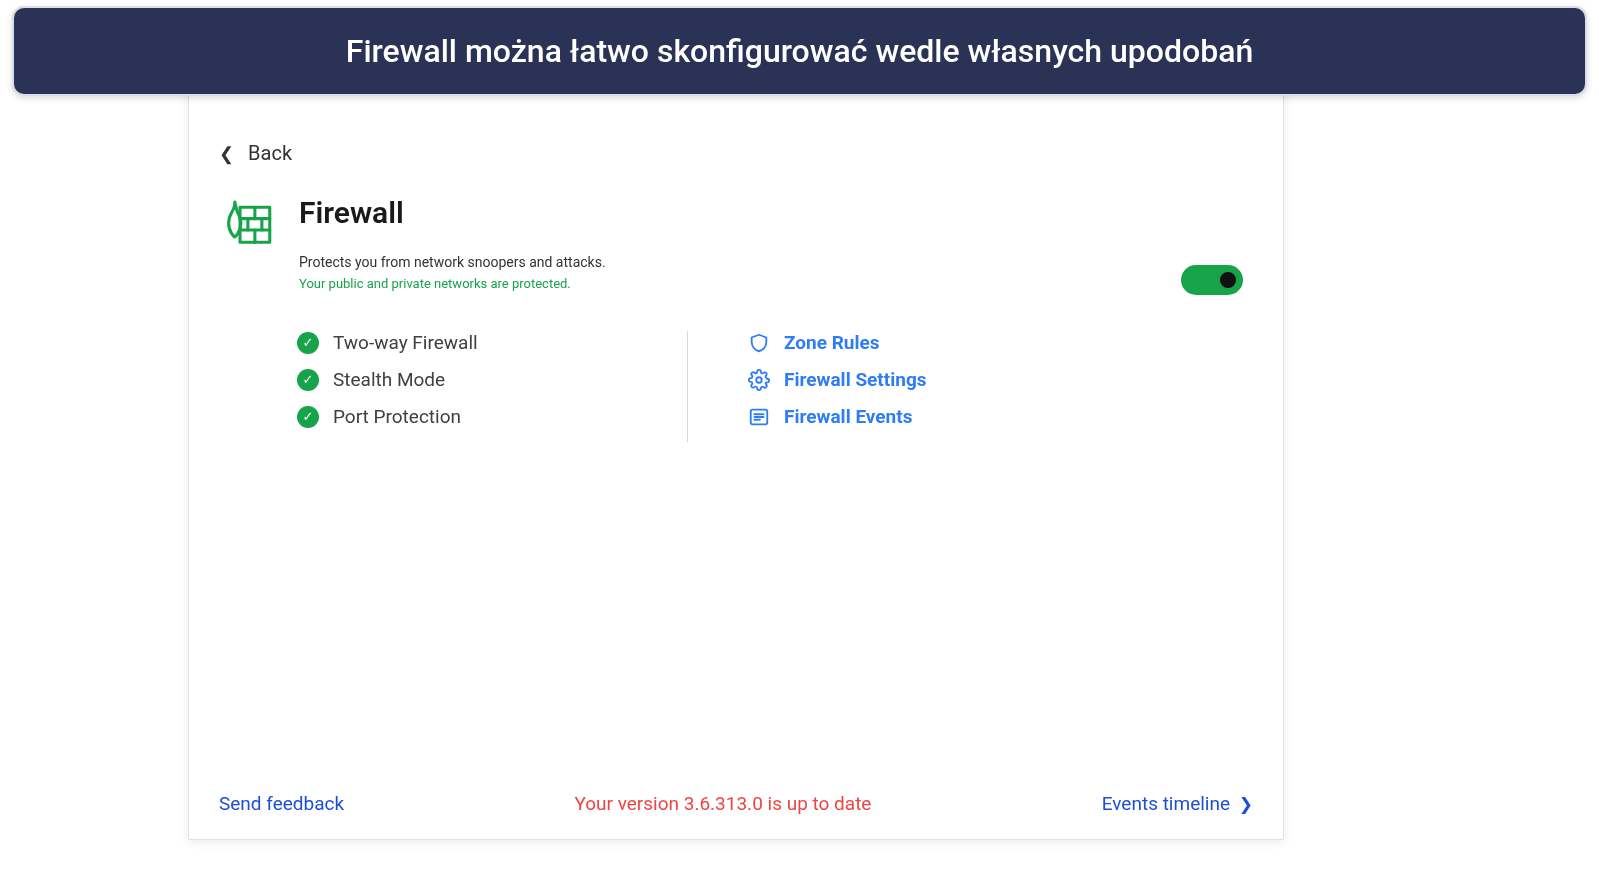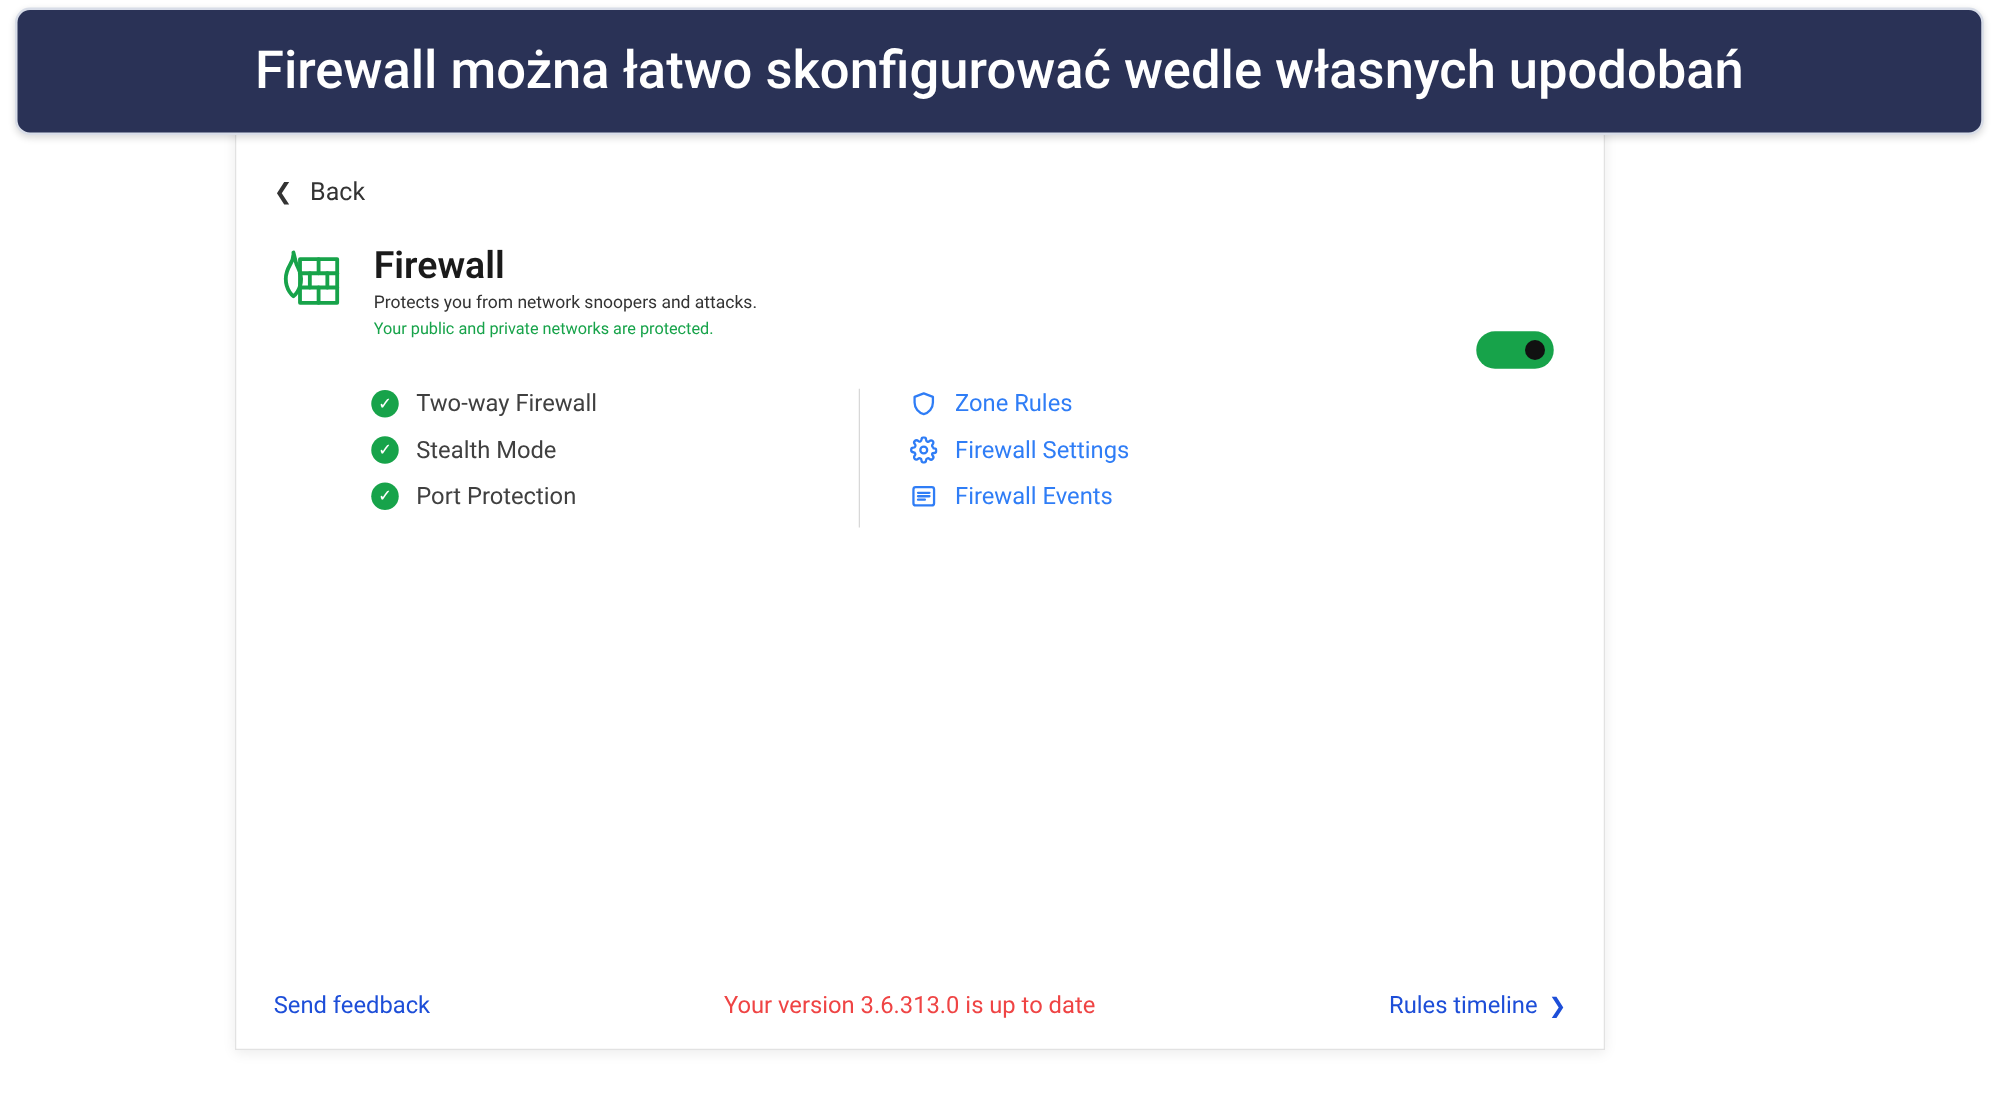--- a/index.html
+++ b/index.html
@@ -14,21 +14,21 @@
       position: absolute;
       top: 6px;
       left: 12px;
       right: 12px;
       background: #2a3256;
       color: #fff;
       border-radius: 12px;
       border: 2px solid #d8dde8;
       padding: 24px 40px;
       text-align: center;
-      font-size: 42px;
+      font-size: 32px;
       font-weight: 500;
       line-height: 1.2;
       z-index: 10;
       box-shadow: 0 2px 6px rgba(0,0,0,0.15);
     }
     .app-window {
       position: absolute;
       top: 80px;
       left: 188px;
       width: 1096px;
@@ -63,21 +63,21 @@
     .fw-icon {
       width: 56px;
       height: 56px;
       flex-shrink: 0;
     }
     .fw-icon svg { width: 100%; height: 100%; }
     .title-text h1 {
       font-size: 30px;
       font-weight: 600;
       color: #1a1a1a;
-      margin-bottom: 4px;
+      margin-bottom: 24px;
     }
     .subtitle {
       font-size: 14px;
       color: #333;
       margin-bottom: 6px;
     }
     .status-line {
       font-size: 13px;
       color: #17a34a;
     }
@@ -106,22 +106,23 @@
     .features-row {
       display: flex;
       margin-top: 40px;
       padding: 0 30px 0 108px;
     }
     .feature-col {
       width: 390px;
       padding-right: 30px;
     }
     .link-col {
-      padding-left: 40px;
+      padding-left: 60px;
       border-left: 1px solid #d8d8d8;
+      font-weight: bold;
     }
     .feature-item, .link-item {
       display: flex;
       align-items: center;
       gap: 14px;
       font-size: 19px;
       margin-bottom: 14px;
     }
     .check-circle {
       width: 22px;
@@ -248,18 +249,18 @@
         </span>
         <span>Firewall Events</span>
       </div>
     </div>
   </div>
 
   <div class="footer">
     <span class="link">Send feedback</span>
     <span class="center">Your version 3.6.313.0 is up to date</span>
     <span class="link">
-      <span>Rules timeline</span>
+      <span>Events timeline</span>
       <span class="chev-right-sm">❯</span>
     </span>
   </div>
 
 </div>
 
 </body></html>

